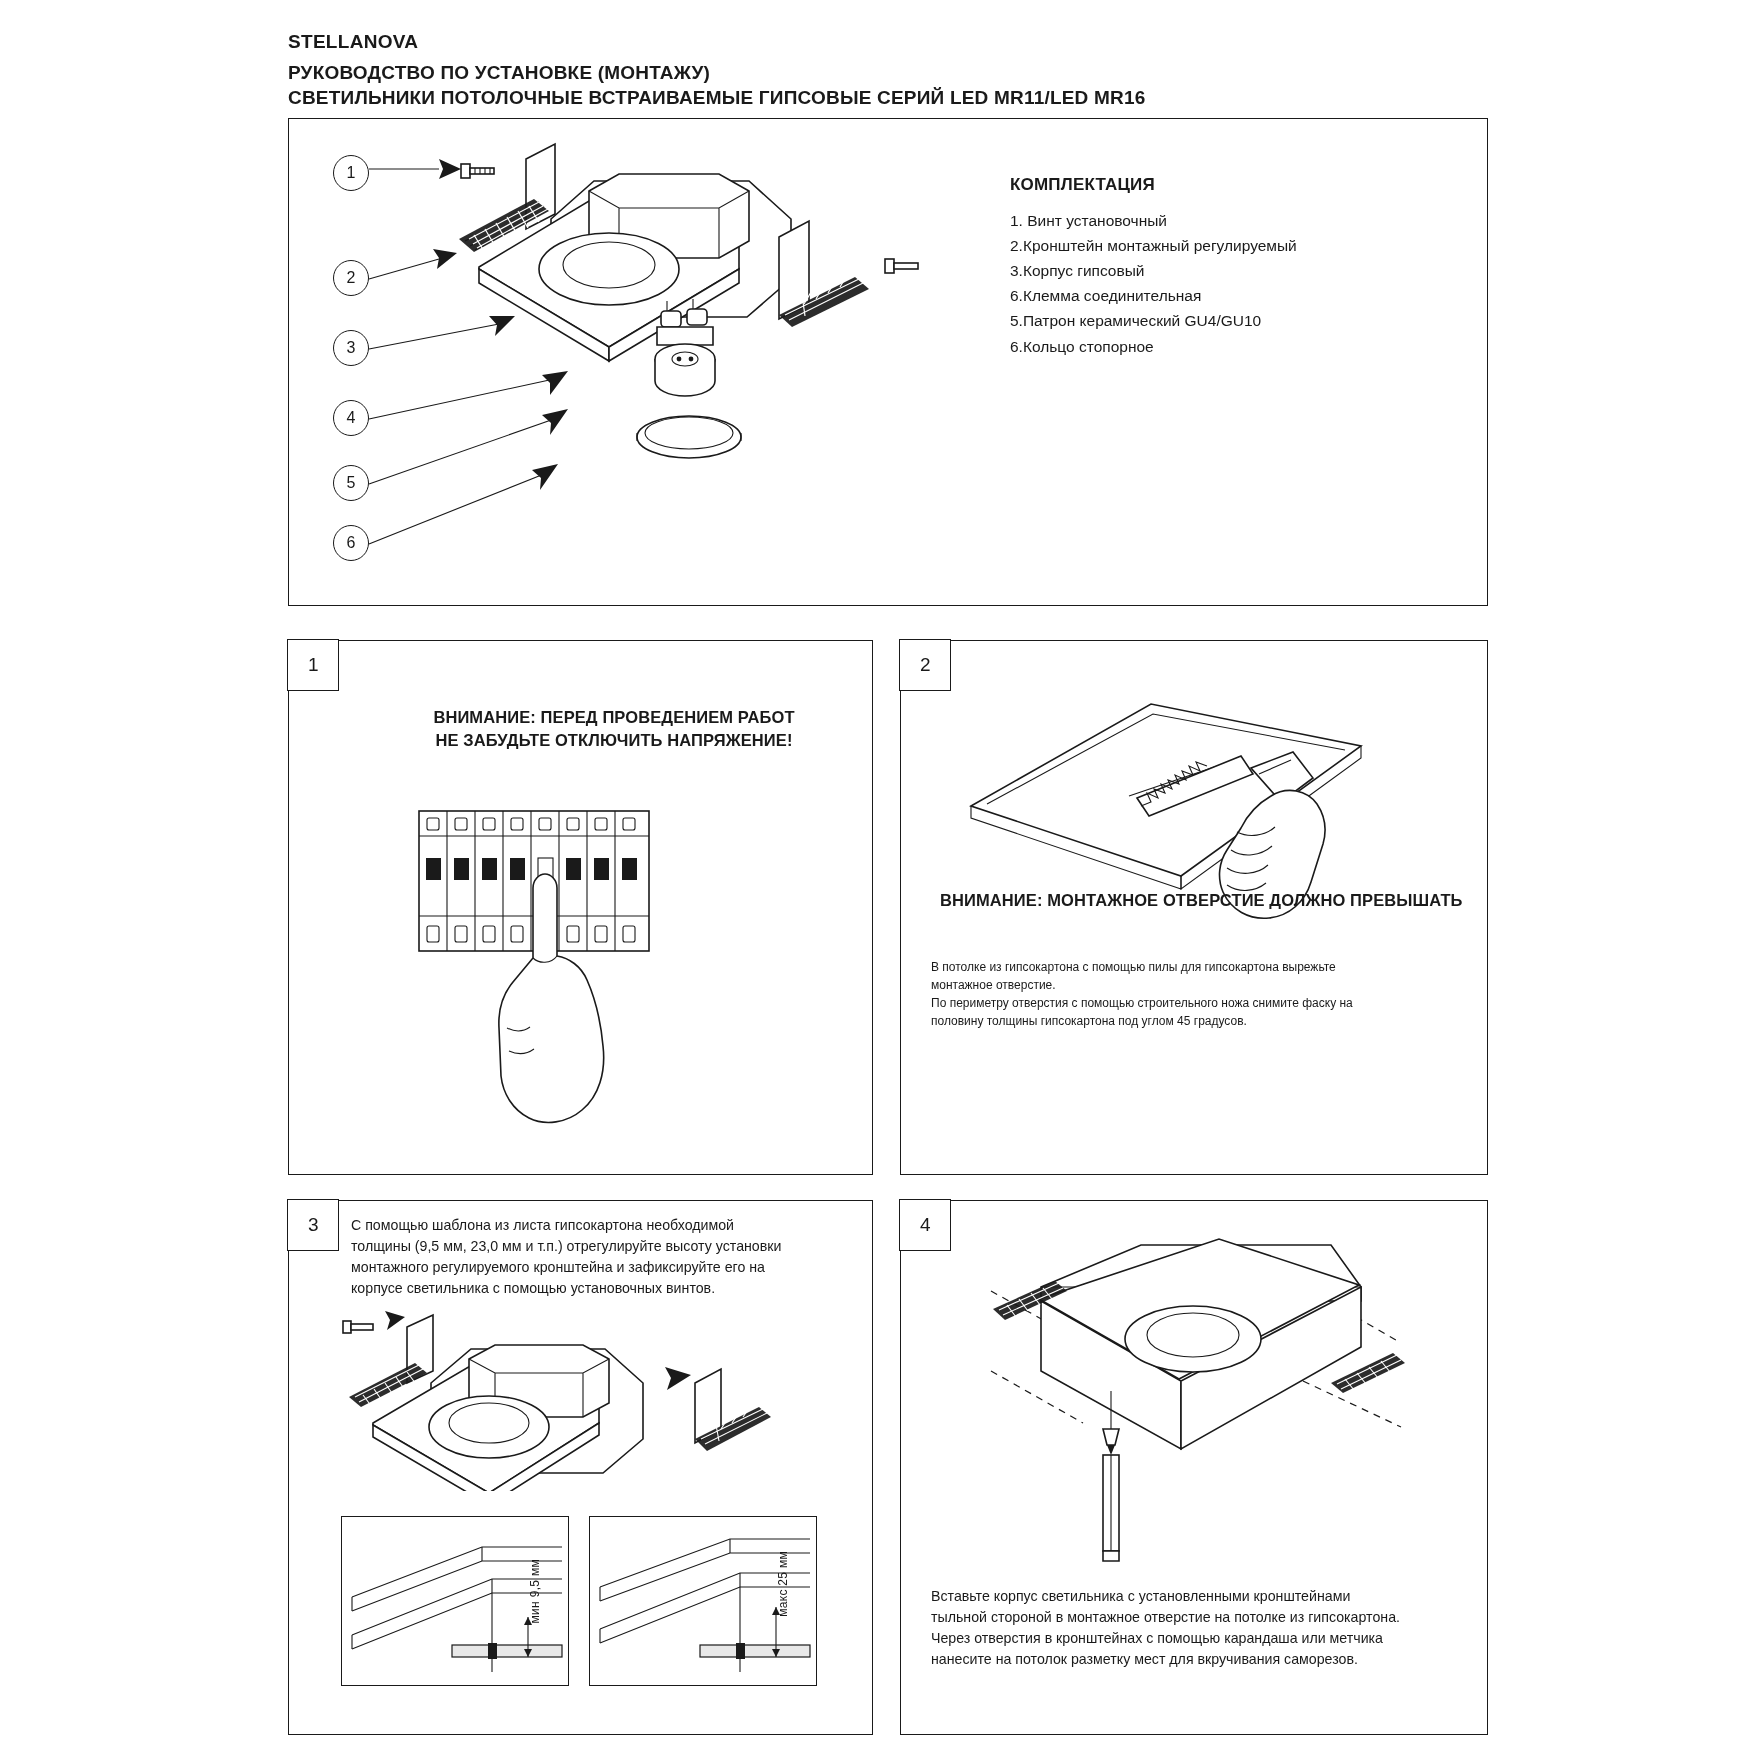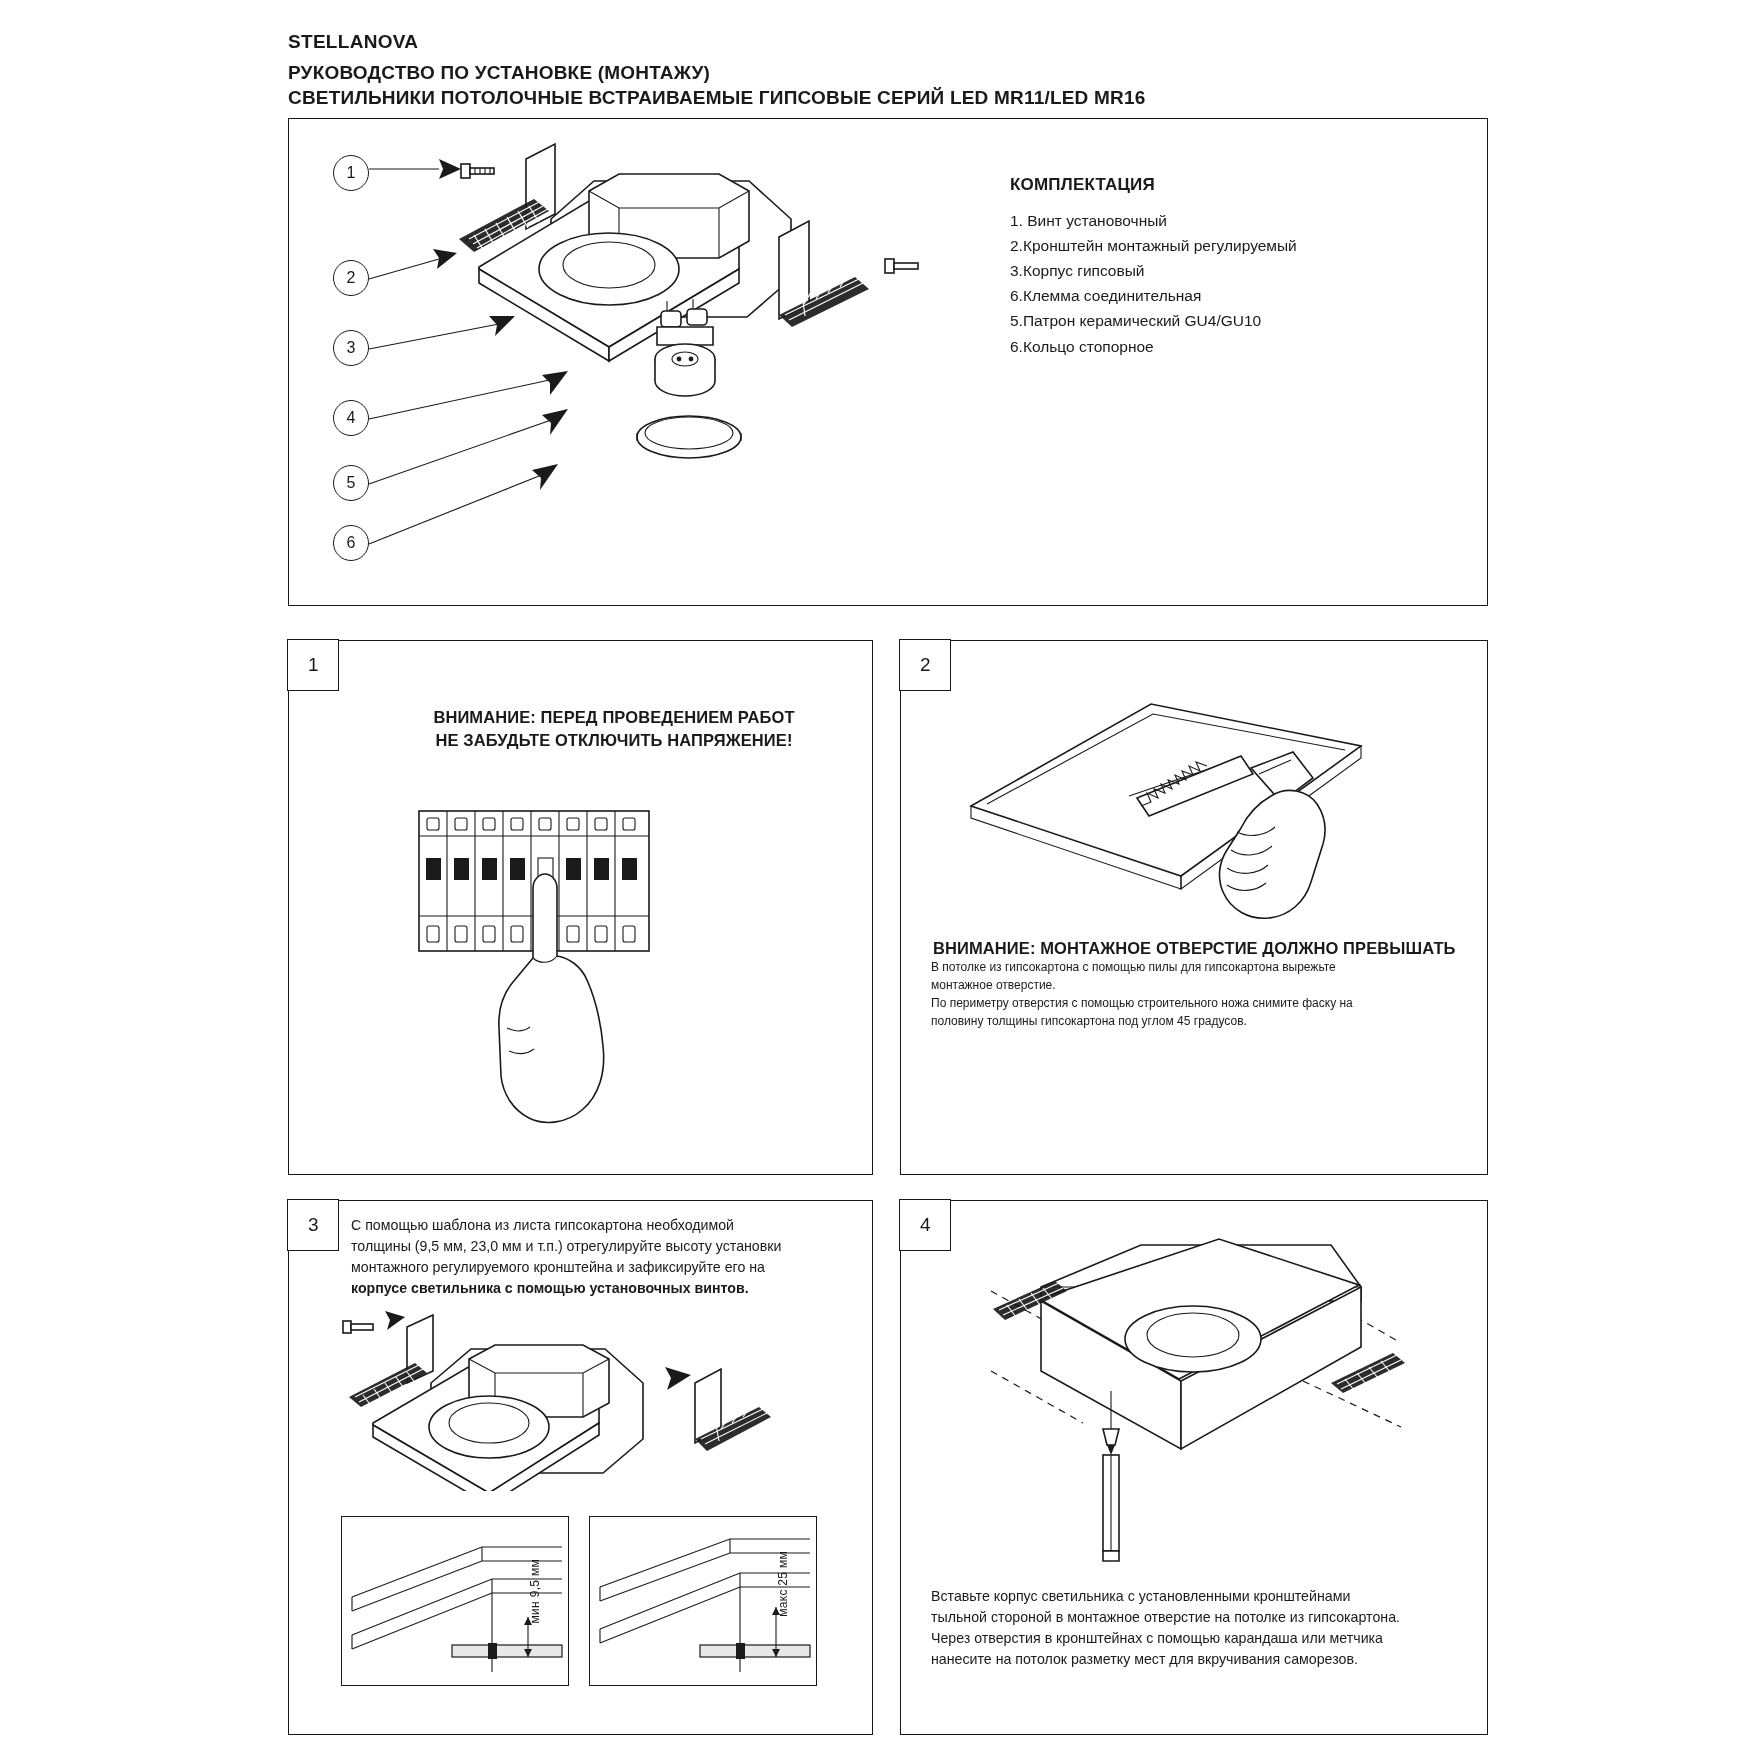--- a/index.html
+++ b/index.html
@@ -366,35 +366,35 @@
         C 308 234, 290 224, 282 206
         C 276 192, 278 176, 286 164
         L 300 142
         C 306 130, 316 118, 330 110 Z"></path>
       <path class="ln-thin" d="M296 146 C308 152, 324 150, 334 141"></path>
       <path class="ln-thin" d="M290 164 C302 172, 320 170, 331 160"></path>
       <path class="ln-thin" d="M286 182 C298 190, 316 189, 327 179"></path>
       <path class="ln-thin" d="M286 199 C298 207, 314 206, 325 197"></path>
     </svg>
 
-    <div class="warn-bold" style="left:32px; top:248px; width:530px;margin-top:48px;">ВНИМАНИЕ: МОНТАЖНОЕ ОТВЕРСТИЕ ДОЛЖНО ПРЕВЫШАТЬ</div>
+    <div class="warn-bold" style="left:39px; top:248px; width:530px;">ВНИМАНИЕ: МОНТАЖНОЕ ОТВЕРСТИЕ ДОЛЖНО ПРЕВЫШАТЬ</div>
 
     <div class="body-text" style="left:30px; top:318px; width:530px;">В потолке из гипсокартона с помощью пилы для гипсокартона вырежьте</div>
     <div class="body-text" style="left:30px; top:336px; width:530px;">монтажное отверстие.</div>
     <div class="body-text" style="left:30px; top:354px; width:530px;">По периметру отверстия с помощью строительного ножа снимите фаску на</div>
     <div class="body-text" style="left:30px; top:372px; width:530px;">половину толщины гипсокартона под углом 45 градусов.</div>
   </div>
 
   <div class="panel" id="panel-3">
     <div class="step-badge">3</div>
 
     <div class="step-text" style="left:62px; top:14px; width:505px;">С помощью шаблона из листа гипсокартона необходимой</div>
     <div class="step-text" style="left:62px; top:35px; width:505px;">толщины (9,5 мм, 23,0 мм и т.п.) отрегулируйте высоту установки</div>
     <div class="step-text" style="left:62px; top:56px; width:505px;">монтажного регулируемого кронштейна и зафиксируйте его на</div>
-    <div class="step-text" style="left:62px; top:77px; width:505px;font-weight:bold;">корпусе светильника с помощью установочных винтов.</div>
+    <div class="step-text" style="left:62px; top:77px; width:505px;">корпусе светильника с помощью установочных винтов.</div>
 
     <svg style="position:absolute; left:40px; top:110px;" width="500" height="180" viewBox="0 0 500 180">
 
       <rect class="fillw" x="14" y="10" width="8" height="12"></rect>
       <rect class="fillw" x="22" y="13" width="22" height="6"></rect>
 
       <path class="fillk" d="M58 8 l-20 -6 l5 9 l-3 10 z" transform="translate(18,-2)"></path>
 
       <path class="fillw" d="M78 16 L104 4 L104 60 L78 72 Z"></path>
       <path class="fillk" d="M20 86 L86 52 L98 62 L32 96 Z" opacity="0.92"></path>

